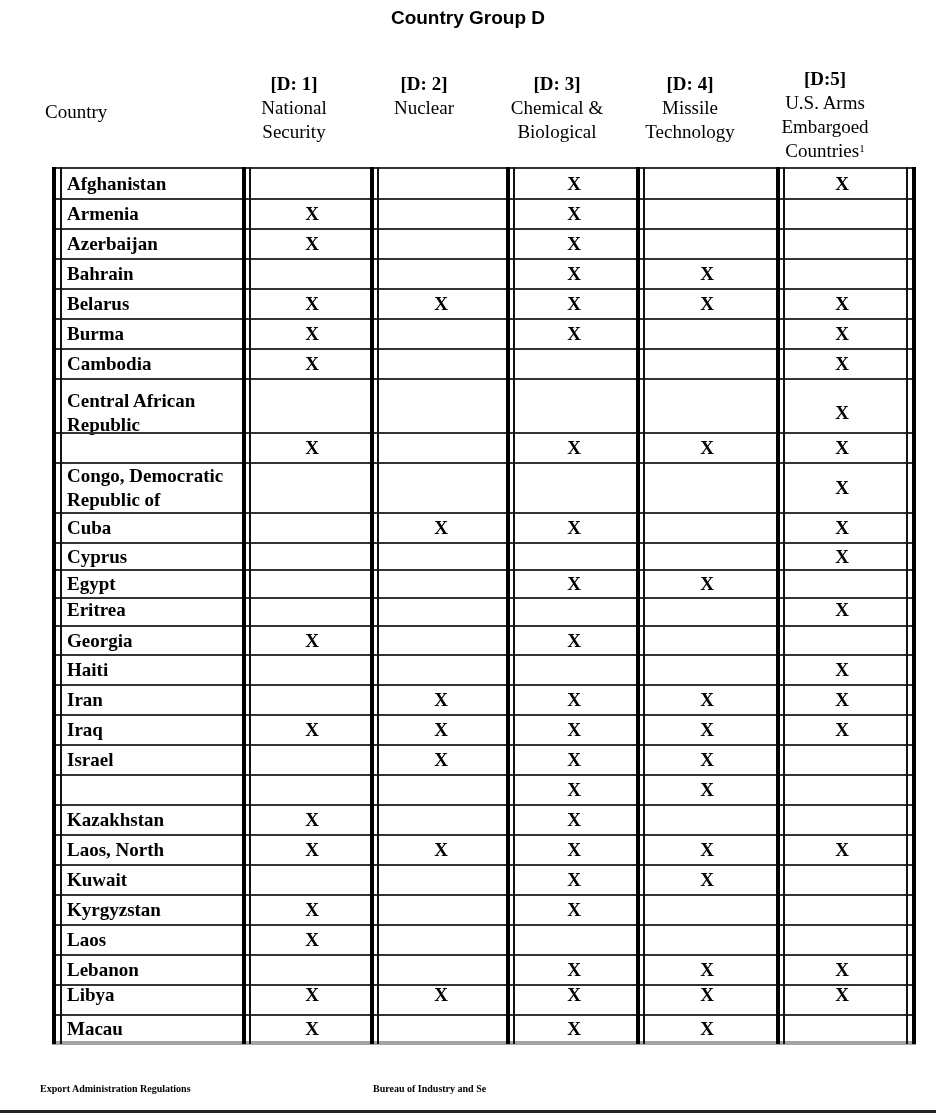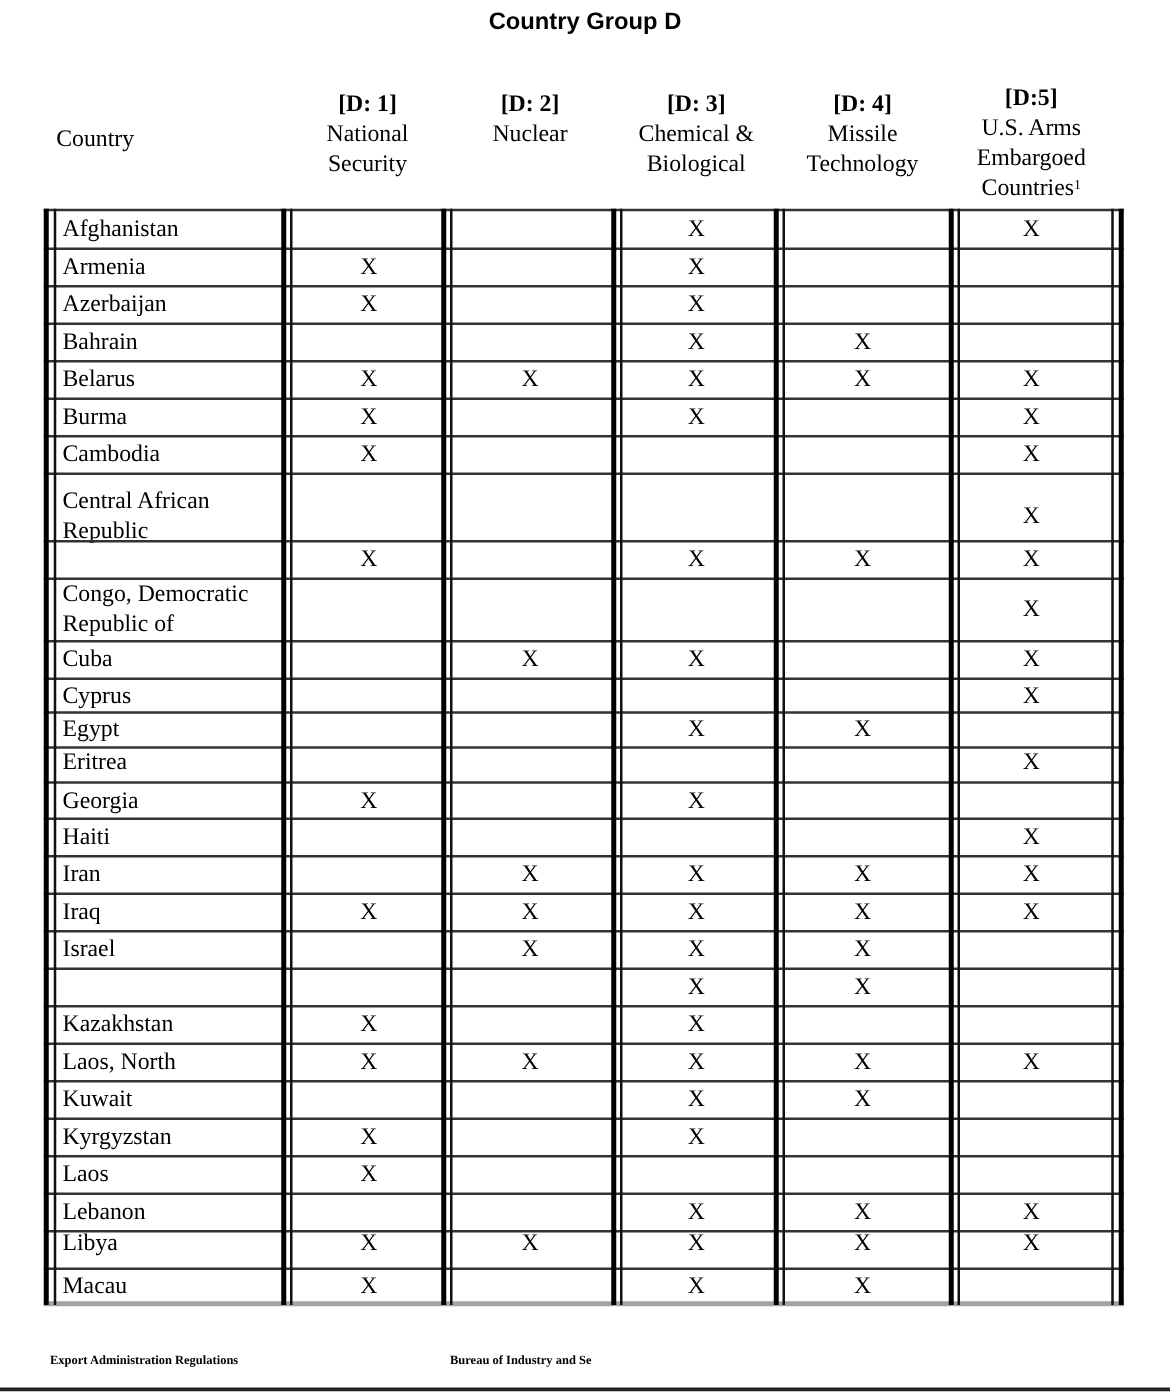--- a/index.html
+++ b/index.html
@@ -7,21 +7,21 @@
   .title {
     position: absolute; left: 0; top: 7px; width: 936px; text-align: center;
     font-family: "Liberation Sans", sans-serif; font-weight: bold; font-size: 19px;
   }
   .hdr { position: absolute; font-family: "Liberation Serif", serif; text-align: center; line-height: 24px; }
   .hdr .code { font-weight: bold; font-size: 19px; display: block; }
   .hdr .lbl { font-size: 19px; display: block; line-height: 24px; }
   .hdr sup { font-size: 11px; vertical-align: top; position: relative; top: -3px; }
   .country-hdr { position: absolute; left: 45px; top: 101px; font-family: "Liberation Serif", serif; font-size: 19px; }
 
-  .table { position: absolute; left: 35px; top: 167px; width: 864px; height: 877px; }
+  .table { position: absolute; left: 52px; top: 167px; width: 864px; height: 877px; font-weight: bold; }
   .row { position: absolute; left: 0; width: 864px; border-top: 2px solid #333; box-sizing: border-box; }
   .row.last { border-bottom: 4px solid #a3a3a3; }
   .cell { position: absolute; top: 0; height: 100%; font-family: "Liberation Serif", serif; font-size: 19px; }
   .cname { left: 15px; width: 190px; display: flex; align-items: center; line-height: 24px; }
   .mark { display: flex; align-items: center; justify-content: center; }
   .vbar-thick { position: absolute; top: 0; width: 4px; height: 877px; background: #000; }
   .vbar-thin { position: absolute; top: 0; width: 2px; height: 877px; background: #111; }
 
   .footer { position: absolute; top: 1083px; font-family: "Liberation Serif", serif; font-weight: bold; font-size: 10px; }
   .footer-fade { position: absolute; left: 530px; top: 1080px; width: 40px; height: 22px;
@@ -438,15 +438,15 @@
     <div class="vbar-thin" style="left: 461px;"></div>
     <div class="vbar-thick" style="left: 584px;"></div>
     <div class="vbar-thin" style="left: 591px;"></div>
     <div class="vbar-thick" style="left: 724px;"></div>
     <div class="vbar-thin" style="left: 731px;"></div>
     <div class="vbar-thick" style="left: 860px;"></div>
     <div class="vbar-thin" style="left: 854px;"></div>
   </div>
 
 <div class="footer" style="left:40px;">Export Administration Regulations</div>
-<div class="footer" style="left:360px;">Bureau of Industry and Se</div>
+<div class="footer" style="left:373px;">Bureau of Industry and Se</div>
 <div class="footer-fade"></div>
 <div class="bottom-rule"></div>
 
 </body></html>

